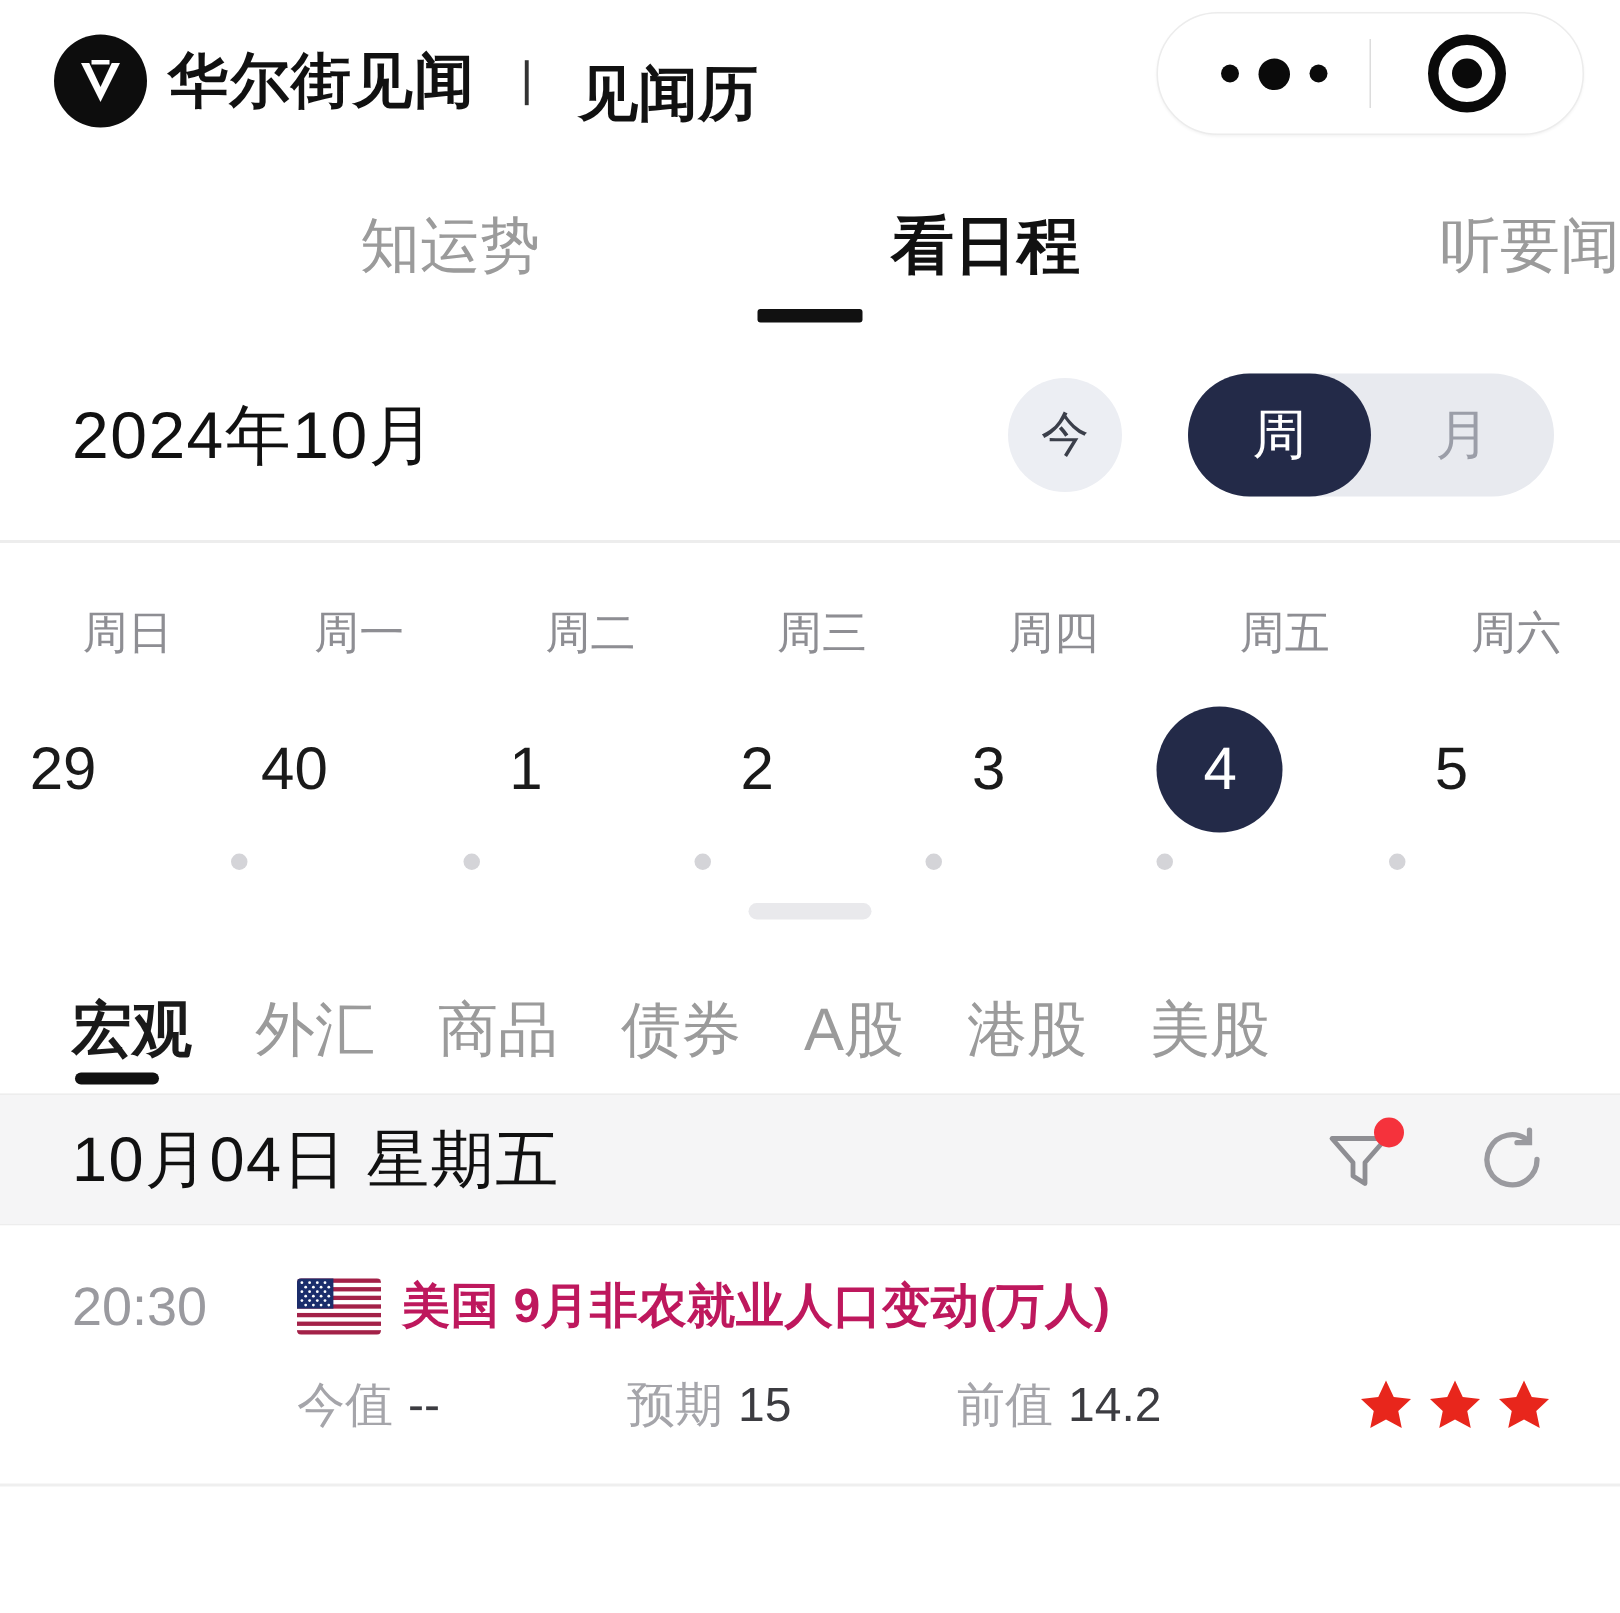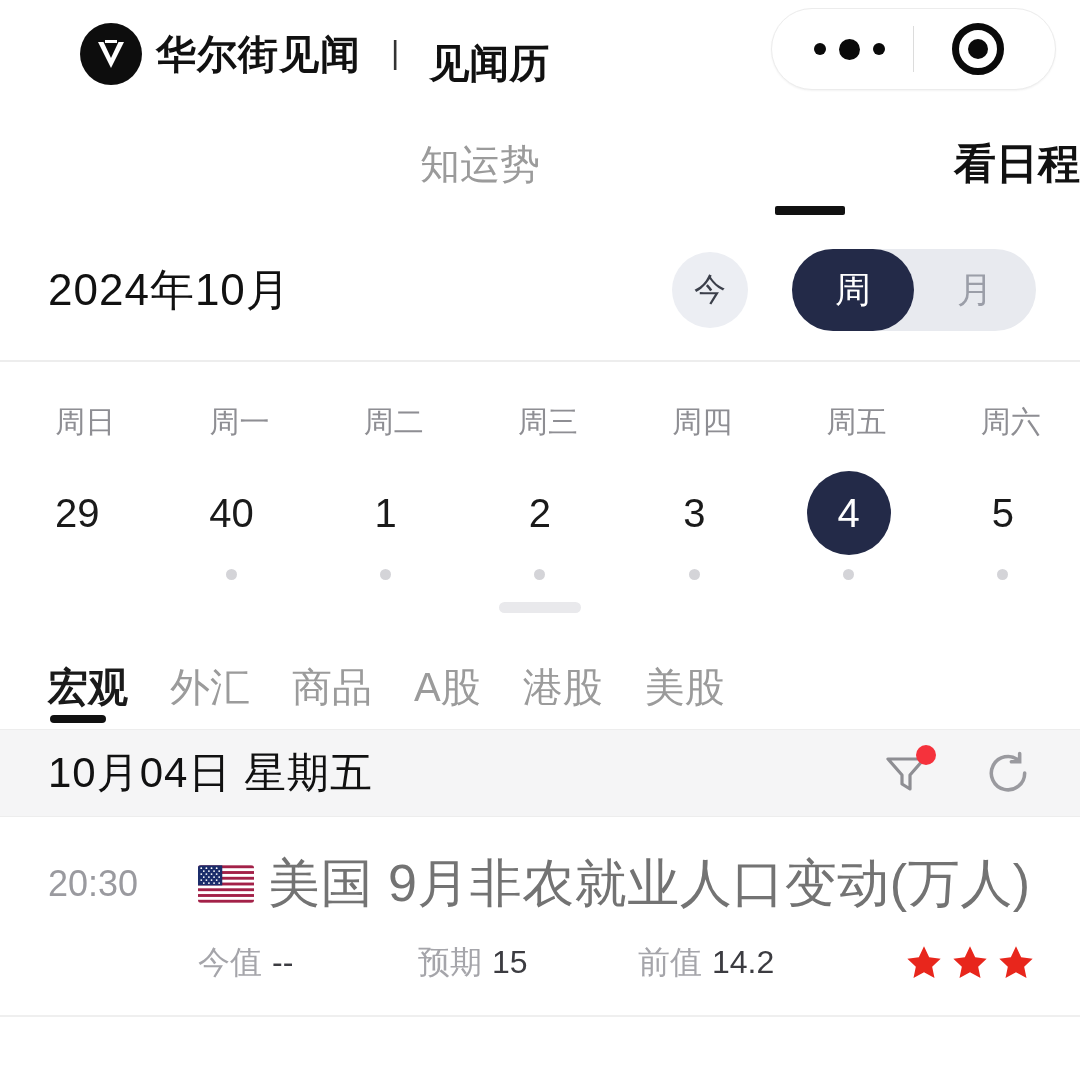--- a/index.html
+++ b/index.html
@@ -9,21 +9,21 @@
     font-family:"Liberation Sans","DejaVu Sans",sans-serif;
     -webkit-font-smoothing:antialiased;
     overflow:hidden;
   }
   .screen { position:relative; width:1080px; height:1075px; background:#fff; }
 
   
   .header {
     position:relative; height:108px;
     display:flex; align-items:center;
-    padding-left:80px;
+    padding-left:36px;
   }
   .brand { display:flex; align-items:center; gap:14px; }
   .logo-circle {
     width:62px; height:62px; border-radius:50%;
     background:#0d0d0d; display:flex; align-items:center; justify-content:center;
     flex:0 0 auto;
   }
   .logo-circle svg { display:block; }
   .brand-name {
     font-size:40px; font-weight:bold; color:#111;
@@ -100,21 +100,21 @@
   }
   .divider { height:2px; background:#ededed; width:100%; }
 
   
   .calendar { padding-top:26px; }
   .cal-grid { display:grid; grid-template-columns:repeat(7,1fr); }
   .cal-dow {
     text-align:center; font-size:30px; color:#8e8e93; padding:14px 0 0 16px;
   }
   .cal-cell {
-    display:flex; flex-direction:column; align-items:center; padding-top:28px;
+    display:flex; flex-direction:column; align-items:flex-start; padding-top:28px;
   }
   .cal-num {
     width:84px; height:84px; border-radius:50%;
     display:flex; align-items:center; justify-content:center;
     font-size:40px; color:#1a1a1a;
   }
   .cal-num.selected { background:#232a48; color:#ffffff; }
   .cal-dot {
     width:11px; height:11px; border-radius:50%; background:#d4d4d8;
     margin-top:14px;
@@ -159,21 +159,21 @@
   .event-list { background:#fff; }
   .event {
     padding:32px 44px 30px 48px;
     border-bottom:2px solid #efefef;
   }
   .event-head { display:flex; align-items:center; }
   .event-time {
     font-size:36px; color:#9a9a9f; width:150px; flex:0 0 auto;
   }
   .flag { width:56px; height:38px; margin-right:14px; flex:0 0 auto; display:block; border-radius:3px; }
-  .event-title { font-size:52px; color:#737373; font-weight:normal; letter-spacing:0.5px; }
+  .event-title { font-size:32px; color:#be185d; font-weight:bold; letter-spacing:0.5px; }
   .event-meta {
     display:flex; align-items:center; margin-top:22px; padding-left:150px;
   }
   .meta-item { font-size:32px; color:#a5a5aa; }
   .meta-item:nth-child(1) { width:220px; }
   .meta-item:nth-child(2) { width:220px; }
   .meta-item .v { color:#3c3c41; margin-left:10px; }
   .stars { margin-left:auto; display:flex; gap:6px; }
   .stars svg { display:block; }
 </style>
@@ -212,20 +212,23 @@
   </div>
 
   <div class="top-tabs">
     <div class="top-tab">
       <span>知运势</span>
     </div>
     <div class="top-tab active">
       <span>看日程</span>
       <span class="bar"></span>
     </div>
+    <div class="top-tab">
+      <span>听要闻</span>
+    </div>
   </div>
 
   <div class="month-row">
     <div class="month-label">2024年10月</div>
     <div class="month-ctrls">
       <div class="today-btn">今</div>
       <div class="seg">
         <div class="seg-thumb"></div>
         <div class="seg-item active">周</div>
         <div class="seg-item">月</div>
@@ -280,20 +283,23 @@
   <div class="cat-tabs">
     <div class="cat-tab active">
       <span>宏观</span>
       <span class="bar"></span>
     </div>
     <div class="cat-tab">
       <span>外汇</span>
     </div>
     <div class="cat-tab">
       <span>商品</span>
+    </div>
+    <div class="cat-tab">
+      <span>债券</span>
     </div>
     <div class="cat-tab">
       <span>A股</span>
     </div>
     <div class="cat-tab">
       <span>港股</span>
     </div>
     <div class="cat-tab">
       <span>美股</span>
     </div>

